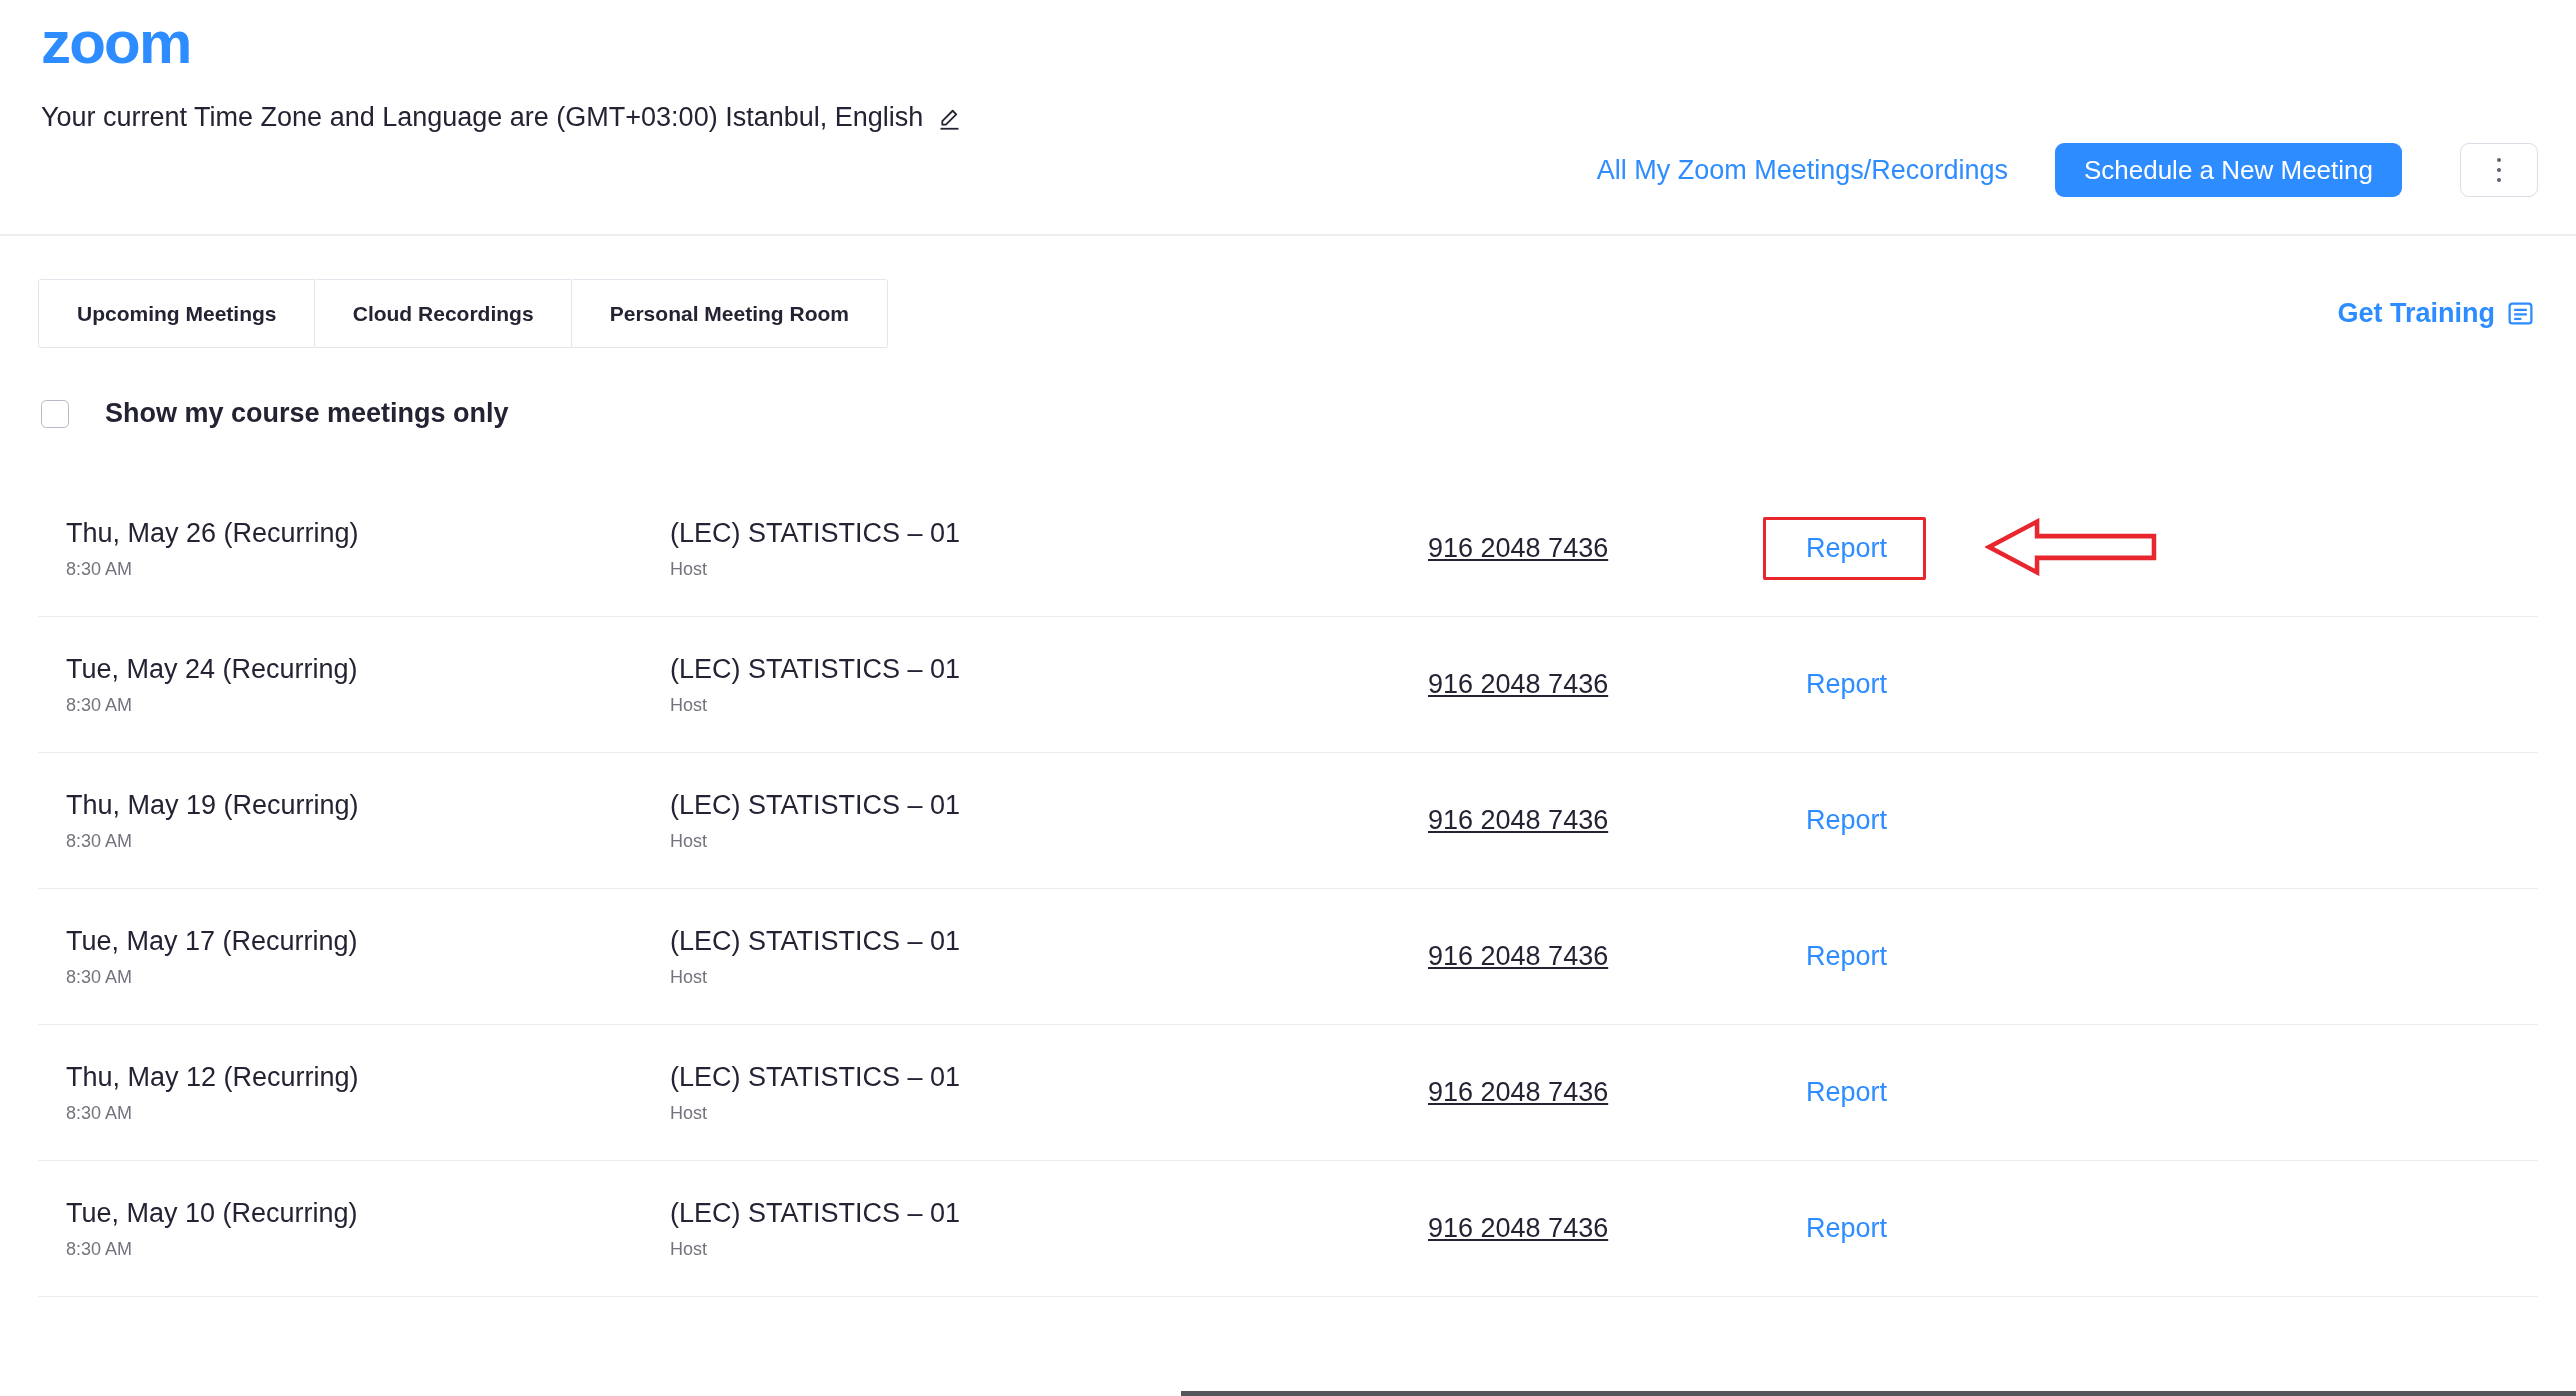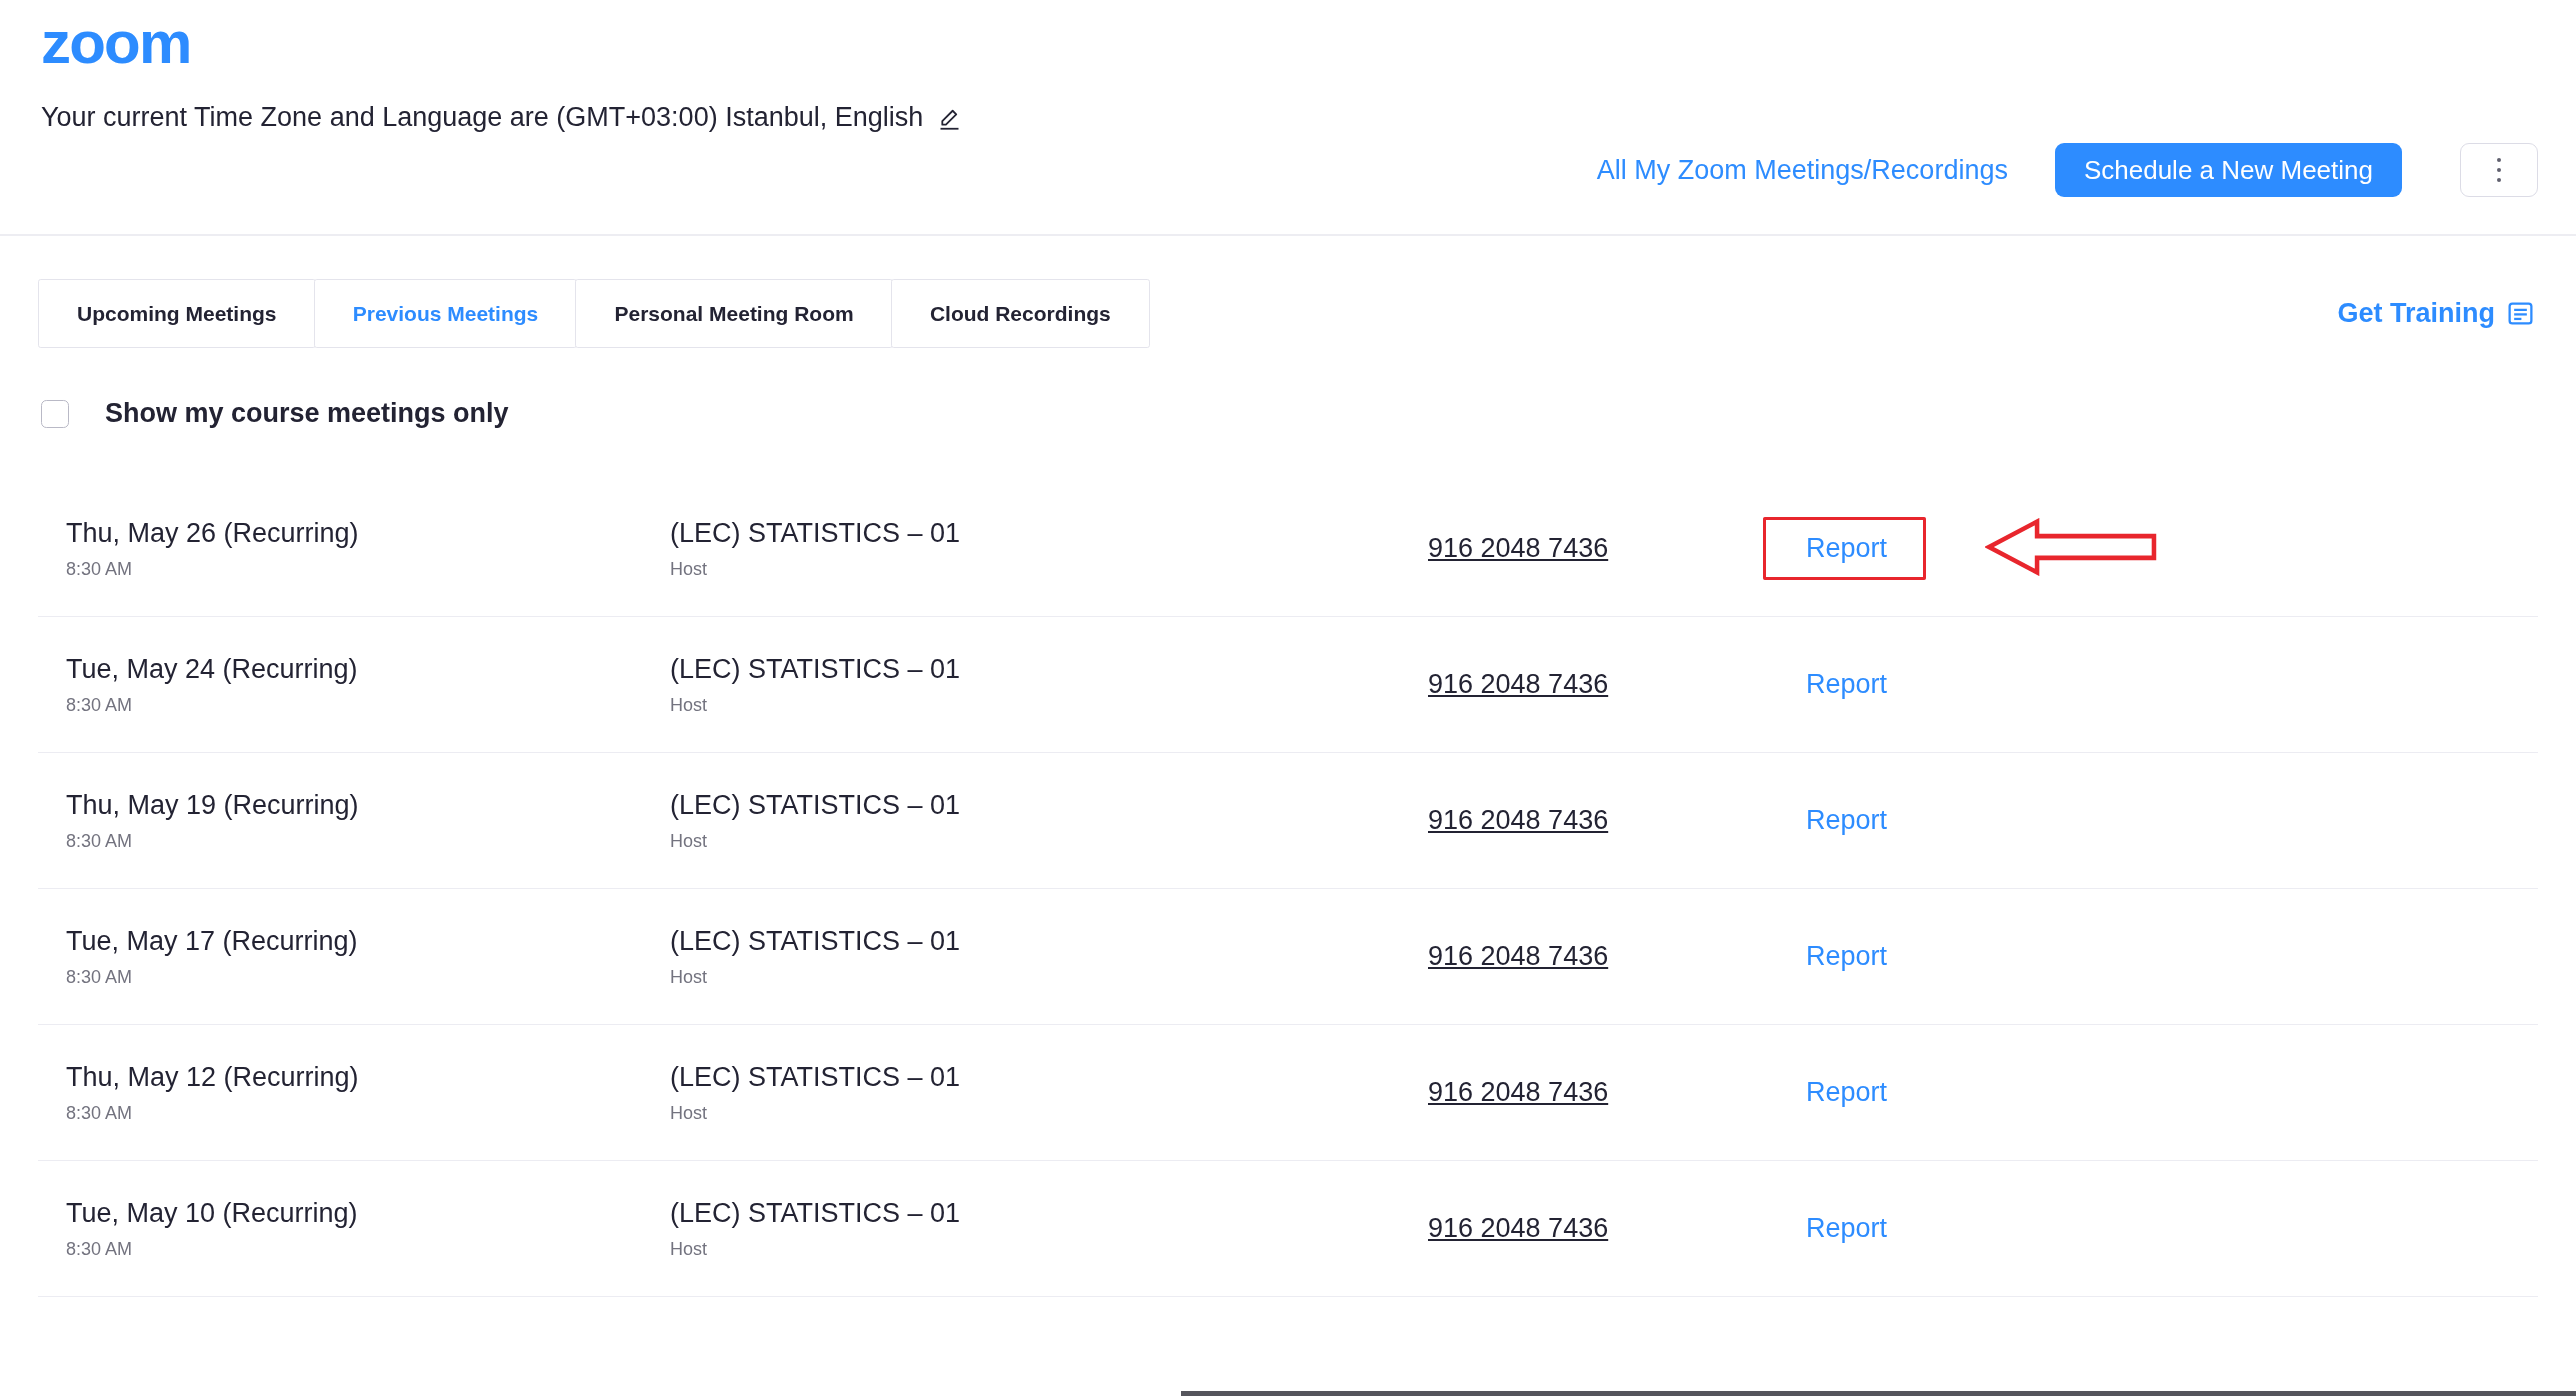--- a/index.html
+++ b/index.html
@@ -134,23 +134,22 @@
     <span></span>
     <span></span>
     <span></span>
   </div>
 </div>
 
 <div class="header-divider"></div>
 
 <div class="tabs">
   <div class="tab">Upcoming Meetings</div>
-  <div class="tab active">Previous Meetings</div>
+  <div class="tab">Cloud Recordings</div>
   <div class="tab">Personal Meeting Room</div>
-  <div class="tab">Cloud Recordings</div>
 </div>
 
 <a class="get-training">
   <span>Get Training</span>
   <span class="training-icon">
     <svg width="29" height="29" viewBox="0 0 32 32">
       <rect x="4" y="5" width="24" height="22" rx="3" fill="none" stroke="#2D8CFF" stroke-width="2.5"></rect>
       <line x1="9" y1="12" x2="23" y2="12" stroke="#2D8CFF" stroke-width="2.5"></line>
       <line x1="9" y1="17" x2="23" y2="17" stroke="#2D8CFF" stroke-width="2.5"></line>
       <line x1="9" y1="22" x2="17" y2="22" stroke="#2D8CFF" stroke-width="2.5"></line>

